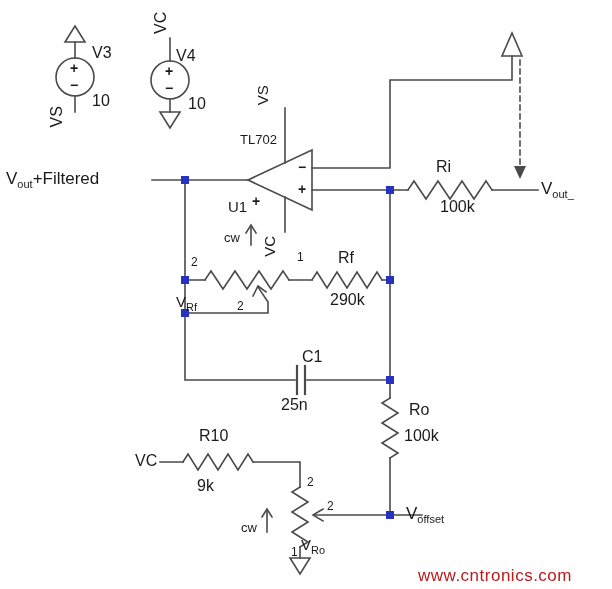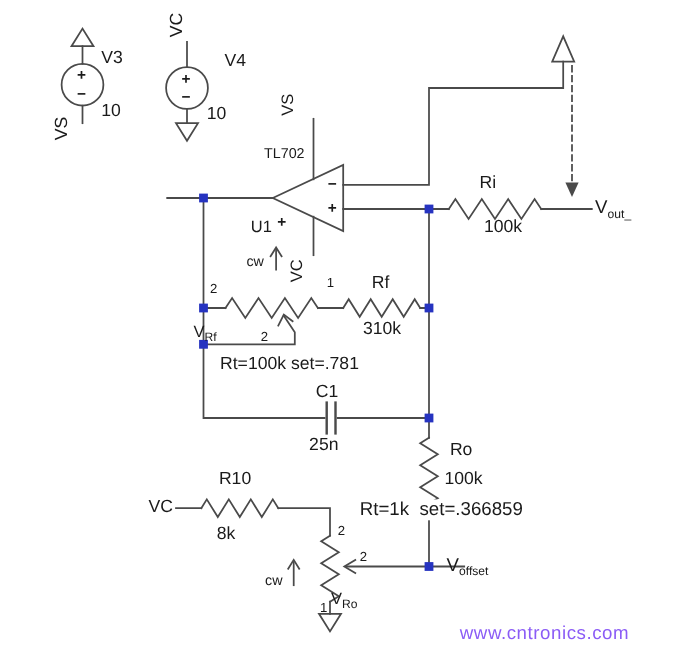--- a/index.html
+++ b/index.html
@@ -9,21 +9,21 @@
   .canvas svg{position:absolute;left:0;top:0}
   .lbl{position:absolute;font-size:16px;line-height:1.1;white-space:pre}
   .f17{font-size:17px}
   .f15{font-size:15px}
   .f13{font-size:13px}
   .pin{position:absolute;font-size:12px}
   .sign{position:absolute;font-size:14px;font-weight:bold}
   .sub{font-size:11px;vertical-align:-4px}
   .rot{transform:rotate(-90deg)}
   .bg{background:#fff;padding:0 2px}
-  .watermark{position:absolute;font-size:17px;color:#8b5cf6;letter-spacing:.5px}
+  .watermark{position:absolute;font-size:17px;color:#b91c1c;letter-spacing:.5px}
 </style>
 </head>
 <body>
 
 <div class="canvas">
 
   <svg width="612" height="589" viewBox="0 0 612 589">
     <g stroke="#4a4a4a" stroke-width="1.6" fill="none" stroke-linecap="square">
 
       <g>
@@ -98,64 +98,63 @@
       <rect x="181" y="176" width="8" height="8"></rect>
       <rect x="181" y="276" width="8" height="8"></rect>
       <rect x="181" y="309" width="8" height="8"></rect>
       <rect x="386" y="186" width="8" height="8"></rect>
       <rect x="386" y="276" width="8" height="8"></rect>
       <rect x="386" y="376" width="8" height="8"></rect>
       <rect x="386" y="511" width="8" height="8"></rect>
     </g>
   </svg>
 
+  <div class="lbl f17" style="left:6px;top:170px"><span>V</span><span class="sub">out</span><span>+Filtered</span></div>
 
   <div class="lbl" style="left:92px;top:44px">V3</div>
   <div class="lbl" style="left:92px;top:92px">10</div>
   <div class="sign" style="left:70px;top:60px">+</div>
   <div class="sign" style="left:70px;top:77px">−</div>
   <div class="lbl rot" style="left:46px;top:108px">VS</div>
 
   <div class="lbl rot" style="left:150px;top:14px">VC</div>
-  <div class="lbl" style="left:204px;top:47px">V4</div>
+  <div class="lbl" style="left:176px;top:47px">V4</div>
   <div class="lbl" style="left:188px;top:95px">10</div>
   <div class="sign" style="left:165px;top:63px">+</div>
   <div class="sign" style="left:165px;top:80px">−</div>
 
   <div class="lbl f13" style="left:240px;top:133px">TL702</div>
   <div class="lbl rot f15" style="left:253px;top:87px">VS</div>
   <div class="lbl f15" style="left:228px;top:199px">U1</div>
   <div class="sign" style="left:252px;top:193px">+</div>
   <div class="sign" style="left:298px;top:159px">−</div>
   <div class="sign" style="left:298px;top:181px">+</div>
   <div class="lbl rot f15" style="left:260px;top:238px">VC</div>
 
   <div class="lbl" style="left:436px;top:158px">Ri</div>
   <div class="lbl" style="left:440px;top:198px">100k</div>
   <div class="lbl f17" style="left:541px;top:180px"><span>V</span><span class="sub">out_</span></div>
 
   <div class="lbl" style="left:338px;top:249px">Rf</div>
-  <div class="lbl" style="left:330px;top:291px">310k</div>
+  <div class="lbl" style="left:330px;top:291px">290k</div>
   <div class="pin" style="left:191px;top:255px">2</div>
   <div class="pin" style="left:297px;top:250px">1</div>
   <div class="pin" style="left:237px;top:299px">2</div>
   <div class="lbl f13" style="left:224px;top:231px">cw</div>
   <div class="lbl f15" style="left:176px;top:294px"><span>V</span><span class="sub">Rf</span></div>
-  <div class="lbl bg" style="left:198px;top:322px">Rt=100k set=.781</div>
 
-  <div class="lbl" style="left:287px;top:348px">C1</div>
+  <div class="lbl" style="left:302px;top:348px">C1</div>
   <div class="lbl" style="left:281px;top:396px">25n</div>
 
   <div class="lbl" style="left:409px;top:401px">Ro</div>
   <div class="lbl" style="left:404px;top:427px">100k</div>
-  <div class="lbl bg f17" style="left:325px;top:454px">Rt=1k  set=.366859</div>
 
   <div class="lbl" style="left:135px;top:452px">VC</div>
   <div class="lbl" style="left:199px;top:427px">R10</div>
-  <div class="lbl" style="left:197px;top:477px">8k</div>
+  <div class="lbl" style="left:197px;top:477px">9k</div>
 
   <div class="pin" style="left:307px;top:475px">2</div>
   <div class="pin" style="left:327px;top:499px">2</div>
   <div class="pin" style="left:291px;top:545px">1</div>
   <div class="lbl f13" style="left:241px;top:521px">cw</div>
   <div class="lbl f15" style="left:301px;top:537px"><span>V</span><span class="sub">Ro</span></div>
   <div class="lbl f17" style="left:406px;top:505px"><span>V</span><span class="sub">offset</span></div>
 
   <div class="watermark" style="left:418px;top:566px">www.cntronics.com</div>
 </div>

